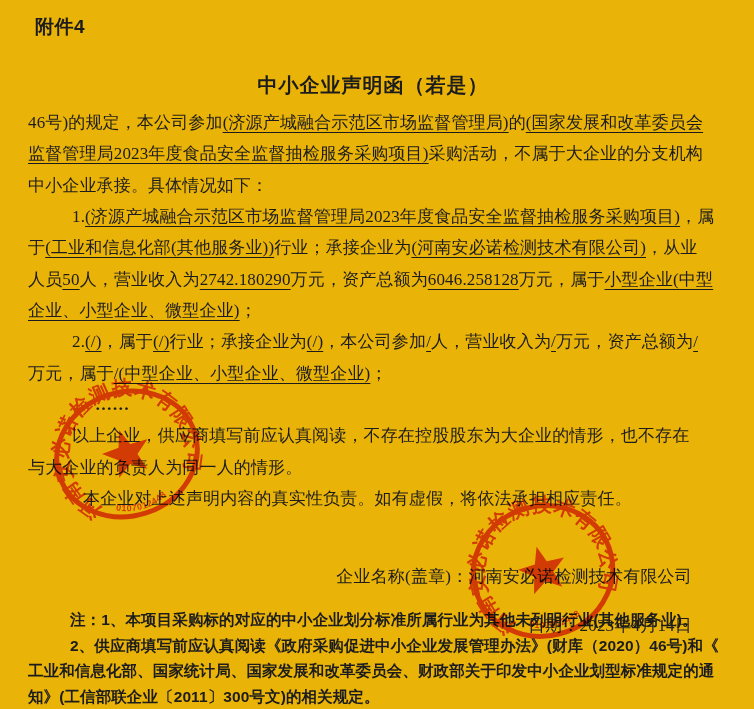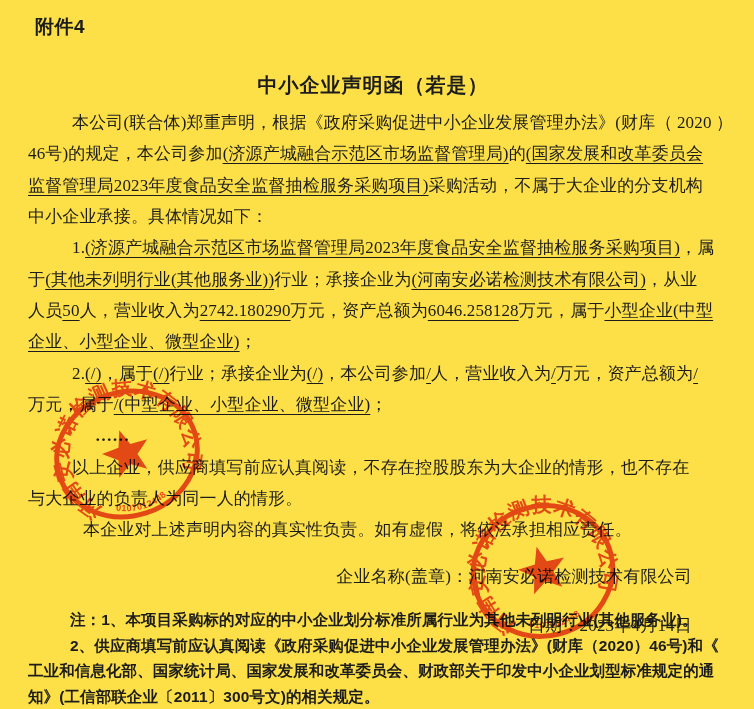--- a/index.html
+++ b/index.html
@@ -1,18 +1,18 @@
 <!DOCTYPE html>
 <html><head>
 <meta charset="utf-8">
 <style>
   html,body { margin:0; padding:0; }
   body { background:#ffffff; }
   .page {
-    position:relative; width:754px; height:709px; background:#fde047;
+    position:relative; width:754px; height:709px; background:#eab308;
     overflow:hidden; color:#1c1c1c;
     font-family:"Liberation Serif","DejaVu Serif",serif;
   }
   .attachment {
     position:absolute; left:35px; top:14px;
     font-family:"Liberation Sans","DejaVu Sans",sans-serif;
     font-weight:bold; font-size:19px; letter-spacing:0.5px;
   }
   .title {
     position:absolute; left:0; right:8px; top:72px; text-align:center;
@@ -52,26 +52,25 @@
 </head>
 <body>
 
 <div class="page">
 
   <div class="attachment">附件4</div>
 
   <div class="title">中小企业声明函（若是）</div>
 
   <div class="body-lines">
-      <div class="line ind1"><span>本公司(联合体)郑重声明，根据《政府采购促进中小企业发展管理办法》(财库（ 2020 ）</span></div>
       <div class="line"><span>46号)的规定，本公司参加</span><span class="u">(济源产城融合示范区市场监督管理局)</span><span>的</span><span class="u">(国家发展和改革委员会</span></div>
       <div class="line"><span class="u">监督管理局2023年度食品安全监督抽检服务采购项目)</span><span>采购活动，不属于大企业的分支机构</span></div>
       <div class="line"><span>中小企业承接。具体情况如下：</span></div>
       <div class="line ind1"><span>1.</span><span class="u">(济源产城融合示范区市场监督管理局2023年度食品安全监督抽检服务采购项目)</span><span>，属</span></div>
-      <div class="line"><span>于</span><span class="u">(其他未列明行业(其他服务业))</span><span>行业；承接企业为</span><span class="u">(河南安必诺检测技术有限公司)</span><span>，从业</span></div>
+      <div class="line"><span>于</span><span class="u">(工业和信息化部(其他服务业))</span><span>行业；承接企业为</span><span class="u">(河南安必诺检测技术有限公司)</span><span>，从业</span></div>
       <div class="line"><span>人员</span><span class="u">50</span><span>人，营业收入为</span><span class="u">2742.180290</span><span>万元，资产总额为</span><span class="u">6046.258128</span><span>万元，属于</span><span class="u">小型企业(中型</span></div>
       <div class="line"><span class="u">企业、小型企业、微型企业)</span><span>；</span></div>
       <div class="line ind1"><span>2.</span><span class="u">(/)</span><span>，属于</span><span class="u">(/)</span><span>行业；承接企业为</span><span class="u">(/)</span><span>，本公司参加</span><span class="u">/</span><span>人，营业收入为</span><span class="u">/</span><span>万元，资产总额为</span><span class="u">/</span></div>
       <div class="line"><span>万元，属于</span><span class="u">/(中型企业、小型企业、微型企业)</span><span>；</span></div>
       <div class="line ind3 b"><span>……</span></div>
       <div class="line ind1"><span>以上企业，供应商填写前应认真阅读，不存在控股股东为大企业的情形，也不存在</span></div>
       <div class="line"><span>与大企业的负责人为同一人的情形。</span></div>
       <div class="line ind2"><span>本企业对上述声明内容的真实性负责。如有虚假，将依法承担相应责任。</span></div>
     </div>
 

